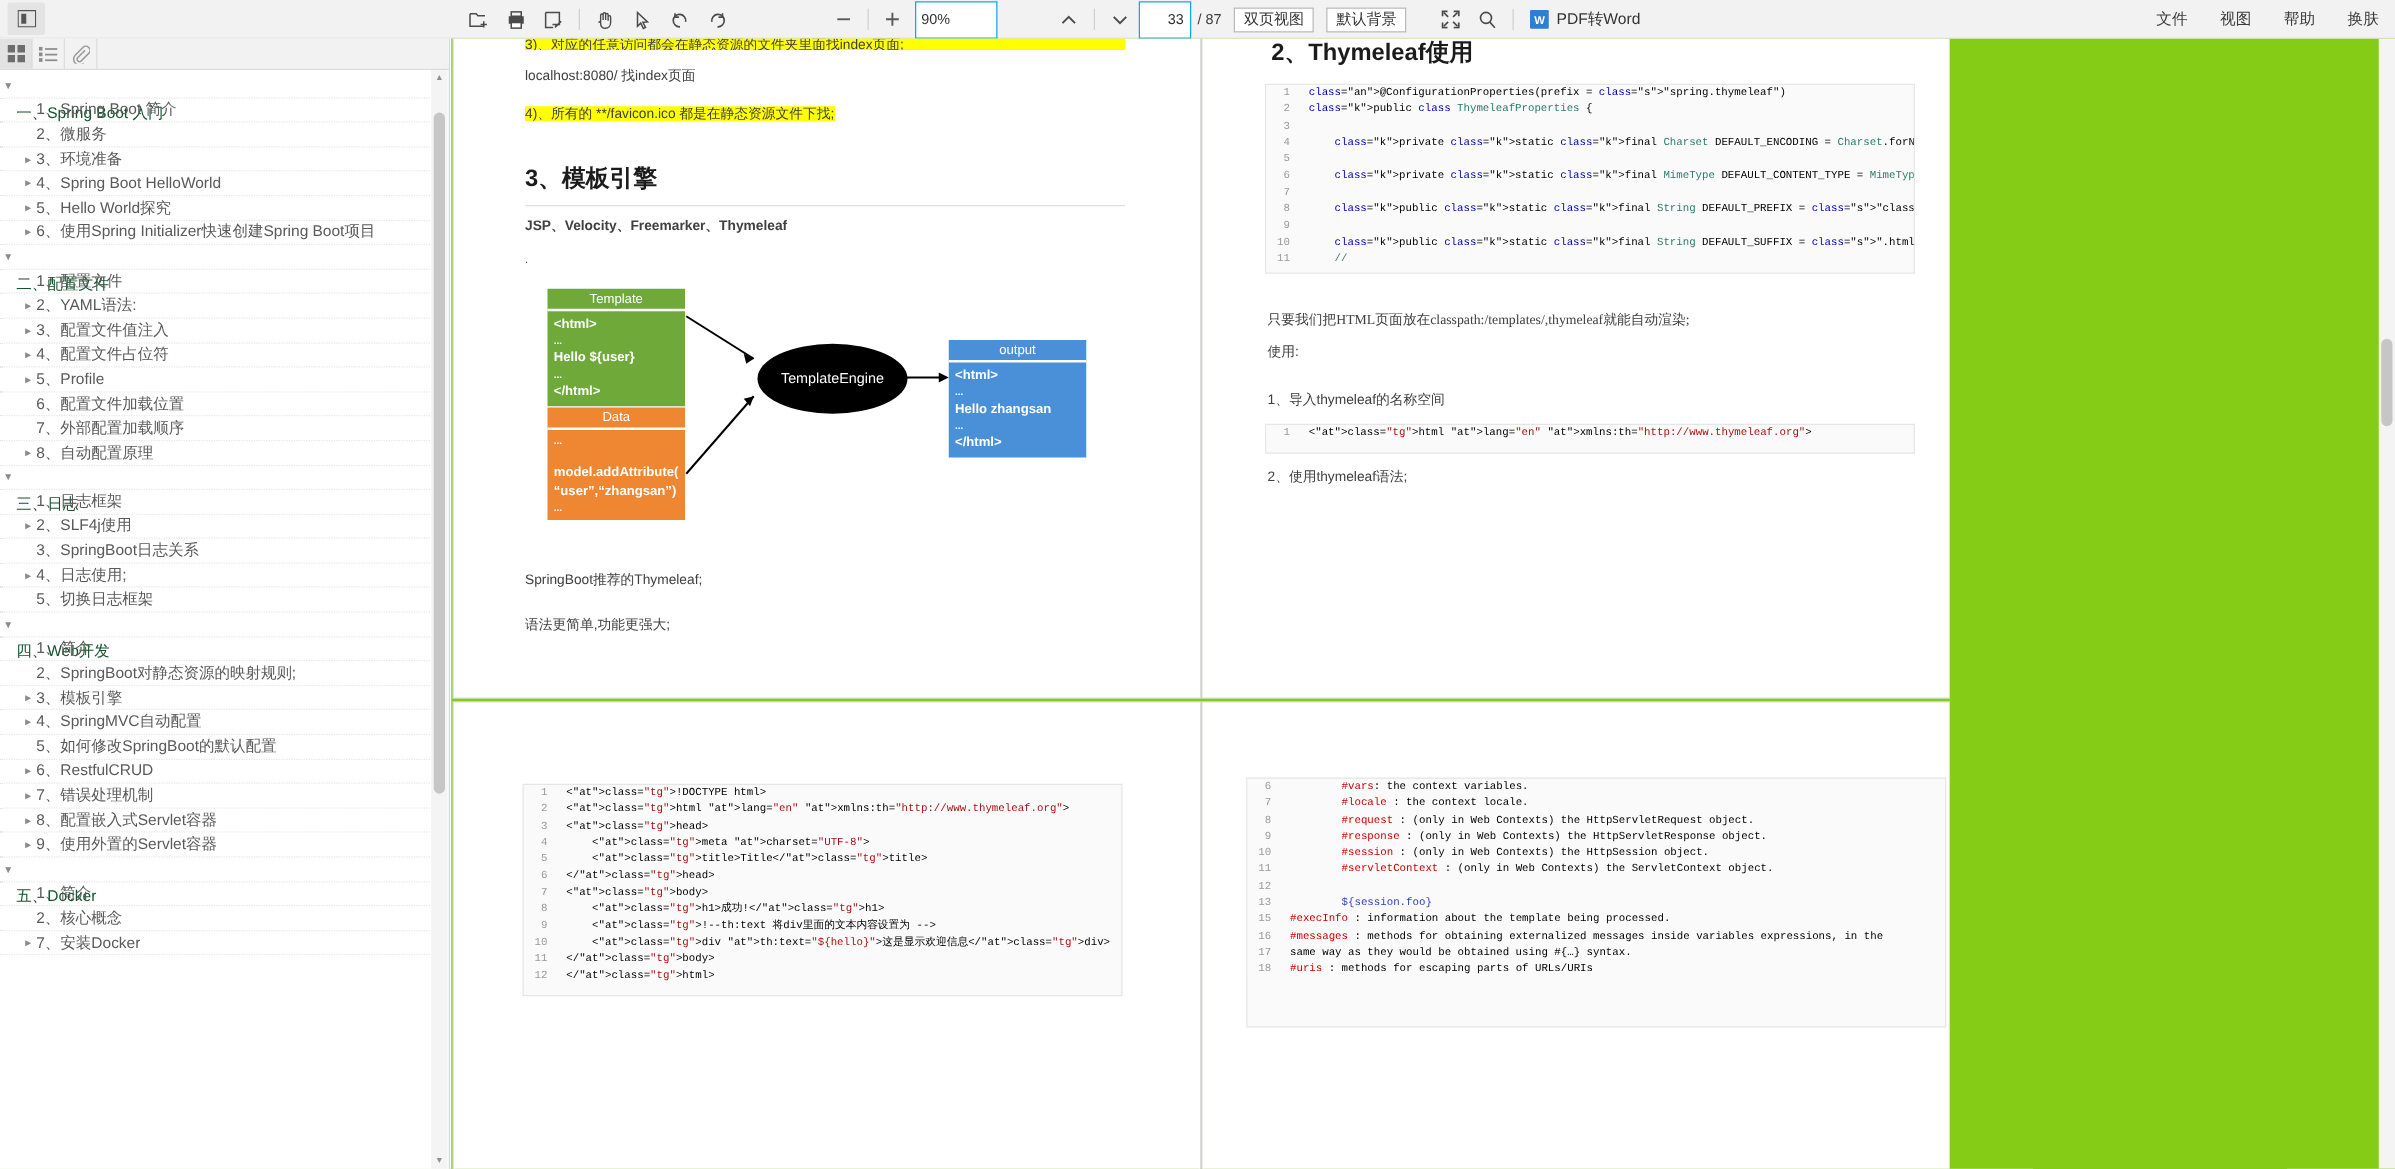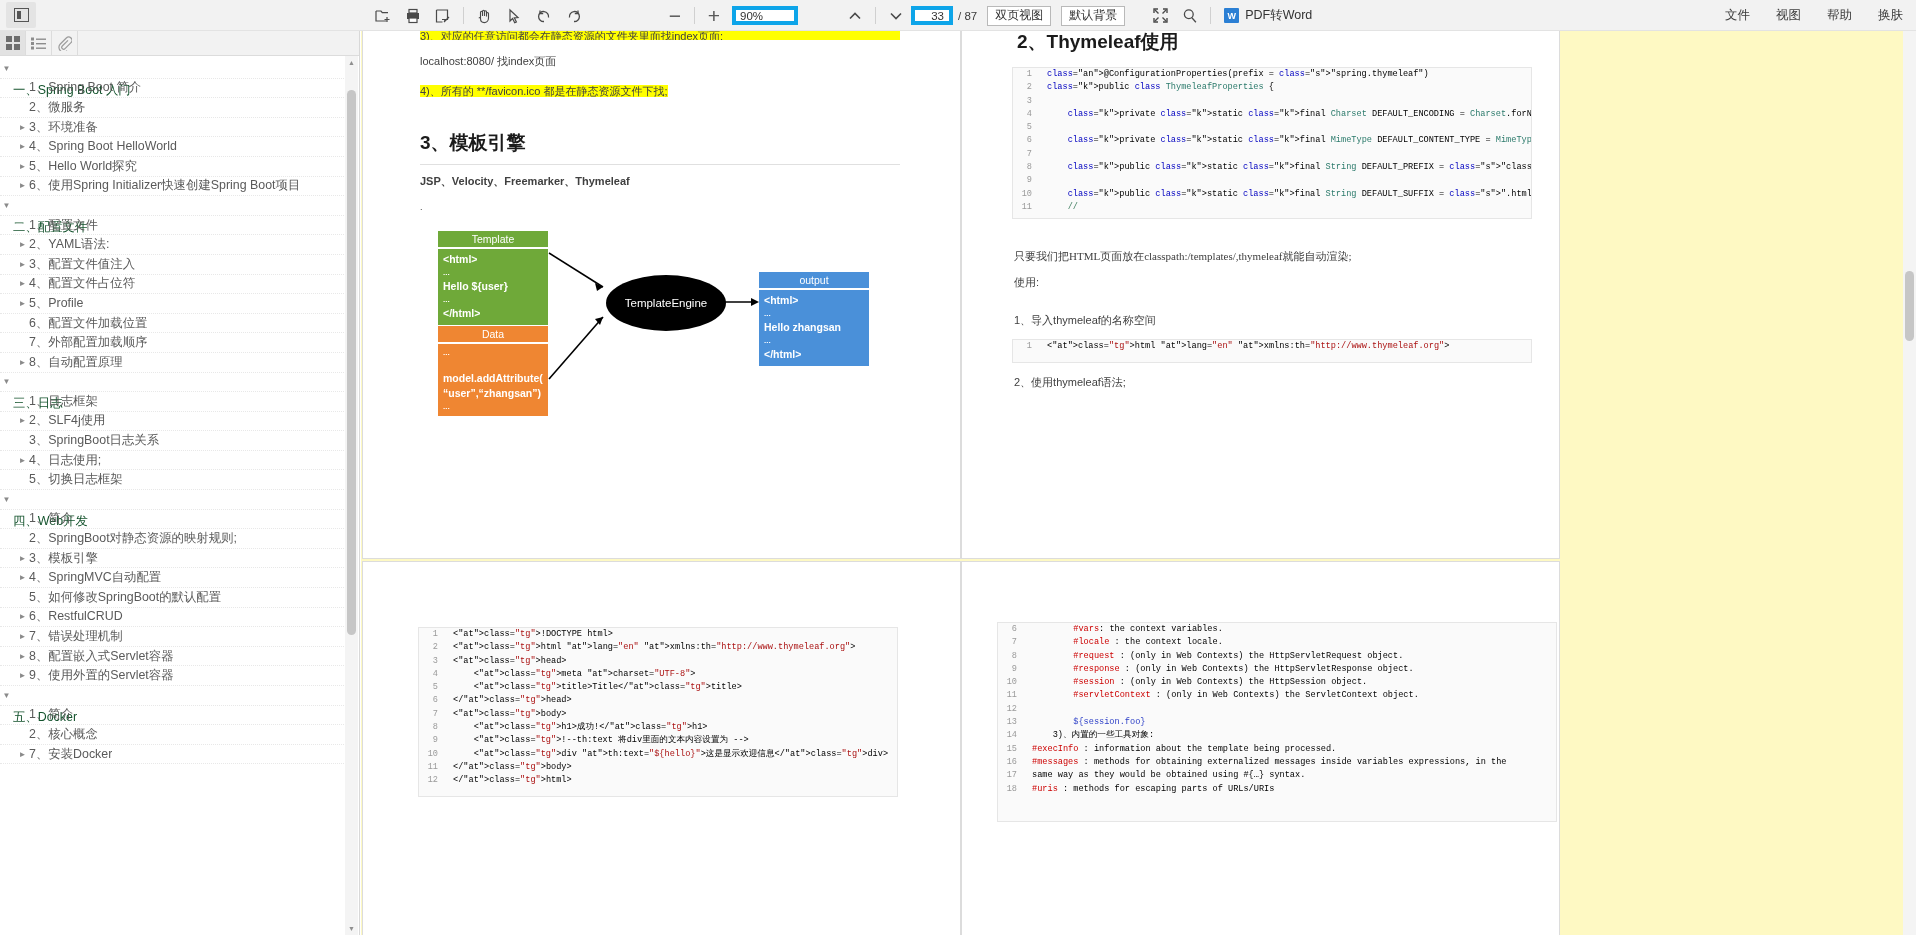--- a/index.html
+++ b/index.html
@@ -27,21 +27,21 @@
   .tb-icon {
     width:30px; height:31px; display:flex; align-items:center; justify-content:center;
     cursor:pointer; color:#4a4a4a;
   }
   .tb-sep { width:1px; height:17px; background:#d0d0d0; margin:0 5px; }
   .zoom-minus, .zoom-plus {
     width:28px; height:31px; display:flex; align-items:center; justify-content:center;
     font-size:21px; color:#5a5a5a; cursor:pointer; line-height:1;
   }
   .tb-input {
-    height:19px; border:4px solid #0ea5e9; background:#fff;
+    height:30px; border:1px solid #0ea5e9; background:#fff;
     font-size:11.5px; color:#333; padding:0 4px;
     display:flex; align-items:center;
     font-family:"Liberation Sans", sans-serif;
   }
   .zoom-box { width:66px; margin-left:4px; }
   .page-box { width:42px; justify-content:flex-end; padding-right:5px; }
   .page-total { font-size:11.5px; color:#3b3b3b; margin-left:5px; }
   .combo {
     height:20px; border:1px solid #b9b9b9; background:#fff;
     font-size:12px; color:#333; padding:0 7px;
@@ -99,21 +99,21 @@
   }
   .sb-arrow {
     position:absolute; left:0; width:13px; height:13px;
     display:flex; align-items:center; justify-content:center;
     color:#8f8f8f; font-size:7px;
   }
 
   
   .viewer {
     position:absolute; left:361px; top:31px; width:1555px; height:904px;
-    background:#fef9c3; overflow:hidden;
+    background:#84cc16; overflow:hidden;
   }
   .page {
     position:absolute; background:#fff; box-shadow:0 0 0 1px #dcdcdc;
   }
   .pg-tl { left:2px;   top:-14px; width:597px; height:541px; }
   .pg-tr { left:601px; top:-14px; width:597px; height:541px; }
   .pg-bl { left:2px;   top:531px; width:597px; height:541px; }
   .pg-br { left:601px; top:531px; width:597px; height:541px; }
 
   .doc-scrollbar {
@@ -509,20 +509,24 @@
         <div class="dg-body">
           <div>&lt;html&gt;</div>
           <div style="font-size:8px">...</div>
           <div>Hello zhangsan</div>
           <div style="font-size:8px">...</div>
           <div>&lt;/html&gt;</div>
         </div>
       </div>
     </div>
 
+    <div style="position:absolute; left:57px; top:440px;">
+      <div class="dtext">SpringBoot推荐的Thymeleaf;</div>
+      <div class="dtext" style="margin-top:21px;">语法更简单,功能更强大;</div>
+    </div>
   </div>
 
   <div class="page pg-tr">
     <div class="dh2" style="position:absolute; left:55px; top:12px;">2、Thymeleaf使用</div>
     <div class="codeblock" id="code-tr" style="left:50px; top:50px; width:520px; height:152px;">
         <div class="code-row">
           <span class="ln">1</span>
           <span class="cc"><span <span="" class="k">class</span>="an"&gt;@ConfigurationProperties(prefix = <span <span="" class="k">class</span>="s"&gt;"spring.thymeleaf")</span>
         </div>
         <div class="code-row">
@@ -659,24 +663,20 @@
         </div>
         <div class="code-row">
           <span class="ln">12</span>
           <span class="cc"></span>
         </div>
         <div class="code-row">
           <span class="ln">13</span>
           <span class="cc">        <span class="blu">${session.foo}</span></span>
         </div>
         <div class="code-row">
-          <span class="ln">14</span>
-          <span class="cc">    3)、内置的一些工具对象:</span>
-        </div>
-        <div class="code-row">
           <span class="ln">15</span>
           <span class="cc"><span class="red">#execInfo</span> : information about the template being processed.</span>
         </div>
         <div class="code-row">
           <span class="ln">16</span>
           <span class="cc"><span class="red">#messages</span> : methods for obtaining externalized messages inside variables expressions, in the</span>
         </div>
         <div class="code-row">
           <span class="ln">17</span>
           <span class="cc">same way as they would be obtained using #{…} syntax.</span>

